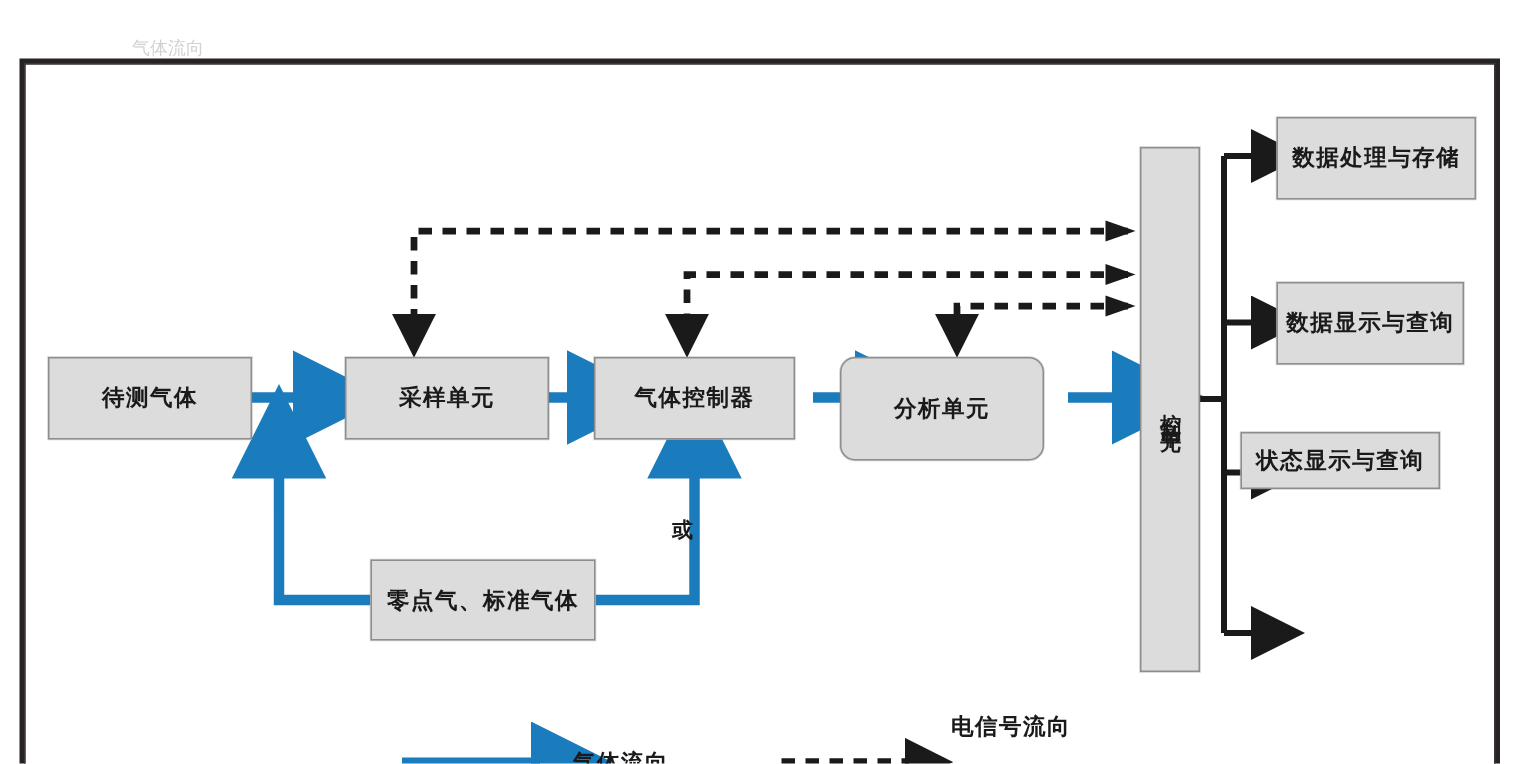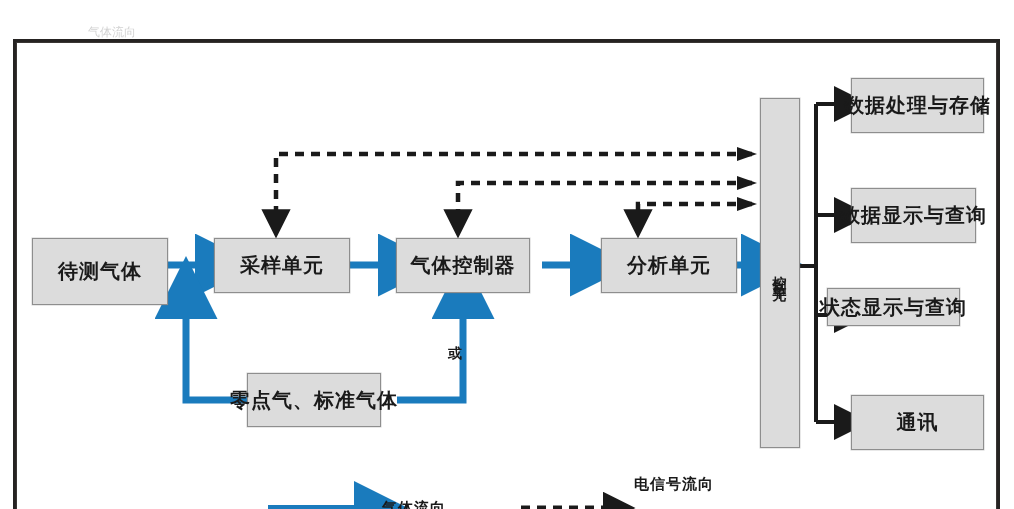--- a/index.html
+++ b/index.html
@@ -32,21 +32,21 @@
   }
   
   .box{
     position:absolute;
     background:#dcdcdc;
     border:1.5px solid #8e8e8e;
     box-sizing:border-box;
     display:flex;align-items:center;justify-content:center;
     color:#1a1a1a;
     font-weight:bold;
-    font-size:20px;
+    font-size:15px;
     letter-spacing:1px;
     box-shadow:0 0 0 0.5px rgba(120,120,120,.35);
   }
   .box.vtext{
     writing-mode:vertical-rl;
     text-orientation:upright;
     letter-spacing:4px;
     font-size:14px;
   }
   .box .lbl{white-space:nowrap;}
@@ -142,59 +142,56 @@
     </g>
 
     <g stroke="#1a7bbd" fill="none" stroke-width="6">
       <line x1="268" y1="478" x2="360" y2="478" marker-end="url(#blueArrow)"></line>
     </g>
     <g stroke="#1a1a1a" fill="none" stroke-width="5" stroke-dasharray="9,7">
       <line x1="521" y1="478" x2="606" y2="478" marker-end="url(#blkArrow)"></line>
     </g>
   </svg>
 
-  <div class="box" style="left:32px;top:208px;width:136px;height:67px;">
+  <div class="box" style="left:32px;top:208px;width:136px;height:55px;">
     <span class="lbl">待测气体</span>
   </div>
 
-  <div class="box" style="left:214px;top:208px;width:136px;height:55px;">
+  <div class="box" style="left:230px;top:208px;width:136px;height:55px;">
     <span class="lbl">采样单元</span>
   </div>
 
   <div class="box" style="left:396px;top:208px;width:134px;height:55px;">
     <span class="lbl">气体控制器</span>
   </div>
 
-  <div class="box" style="left:601px;top:208px;width:136px;height:55px;">
+  <div class="box" style="left:560px;top:208px;width:136px;height:69px;border-radius:10px;">
     <span class="lbl">分析单元</span>
   </div>
 
   <div class="box vtext" style="left:760px;top:68px;width:40px;height:350px;">
     <span class="lbl">控制单元</span>
   </div>
 
-  <div class="box" style="left:247px;top:343px;width:134px;height:54px;">
+  <div class="box" style="left:247px;top:343px;width:150px;height:54px;">
     <span class="lbl">零点气、标准气体</span>
   </div>
 
   <div class="freelabel" style="left:448px;top:315px;">或</div>
 
   <div class="box" style="left:851px;top:48px;width:133px;height:55px;">
     <span class="lbl">数据处理与存储</span>
   </div>
 
   <div class="box" style="left:851px;top:158px;width:125px;height:55px;">
     <span class="lbl">数据显示与查询</span>
   </div>
 
   <div class="box" style="left:827px;top:258px;width:133px;height:38px;">
     <span class="lbl">状态显示与查询</span>
   </div>
 
-  <div class="box" style="left:851px;top:365px;width:133px;height:55px;">
-    <span class="lbl">通讯</span>
-  </div>
 
   <div class="legend-text" style="left:382px;top:469px;">气体流向</div>
 
   <div class="legend-text" style="left:634px;top:445px;">电信号流向</div>
 
 </div>
 
 </body></html>

